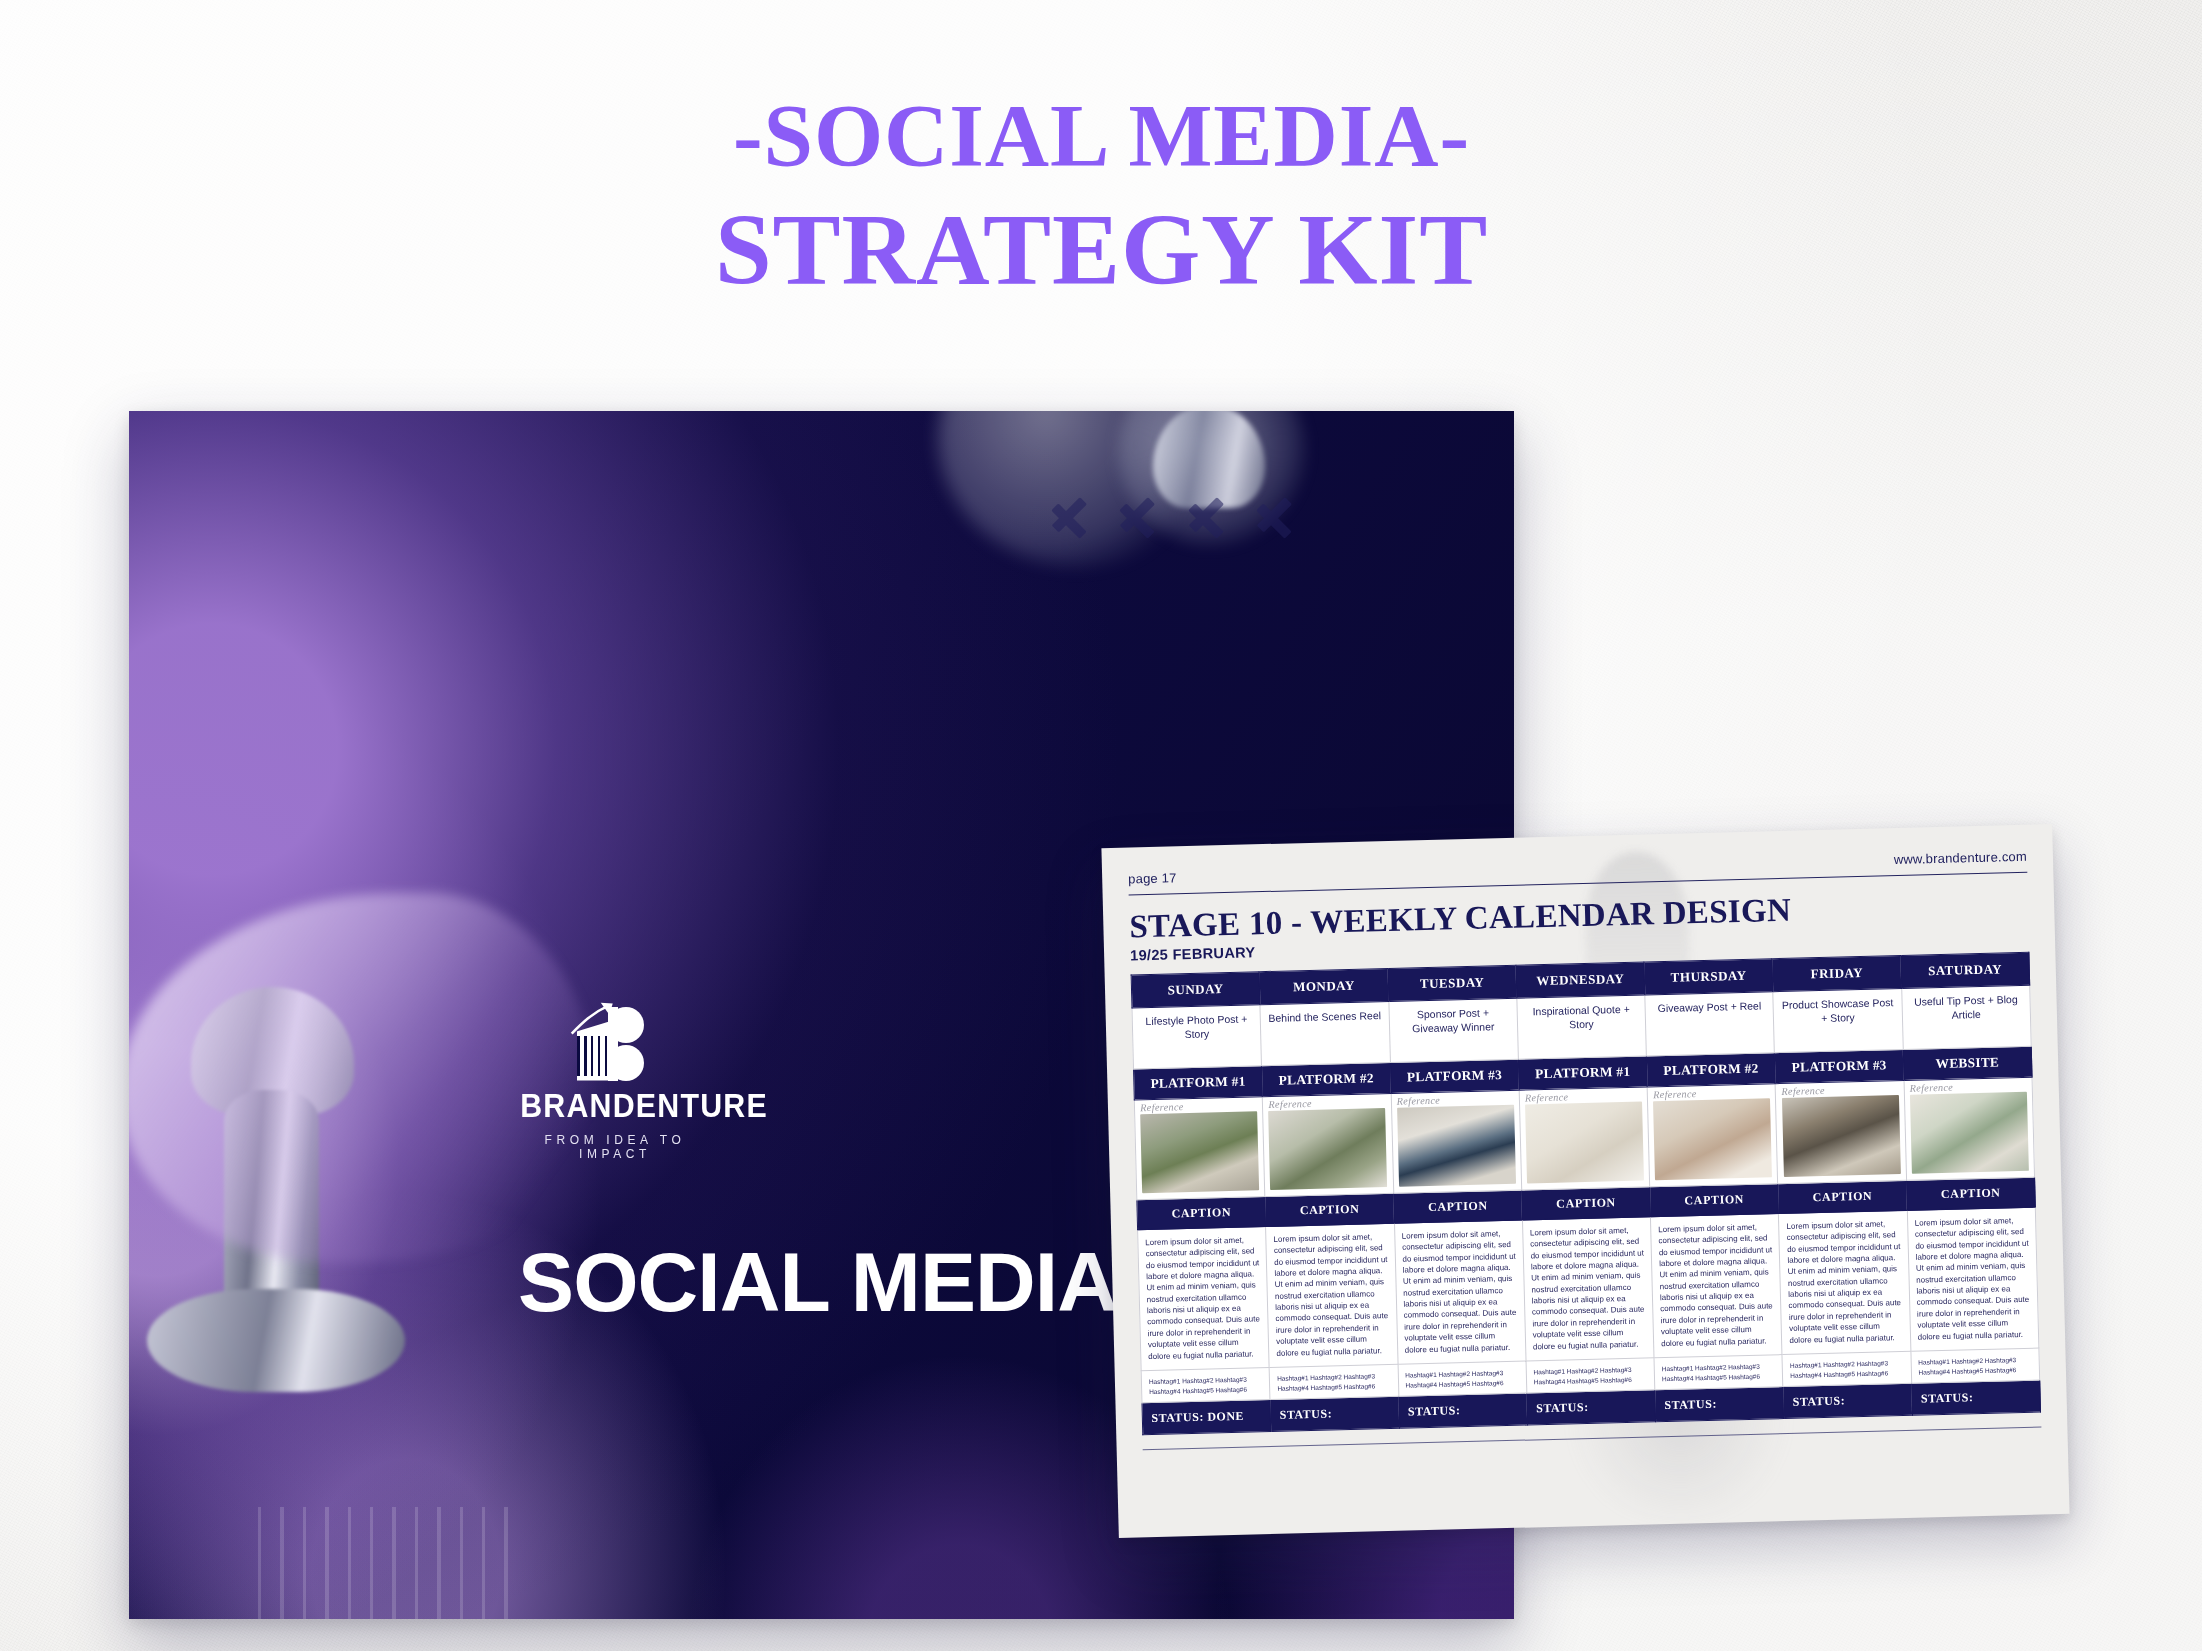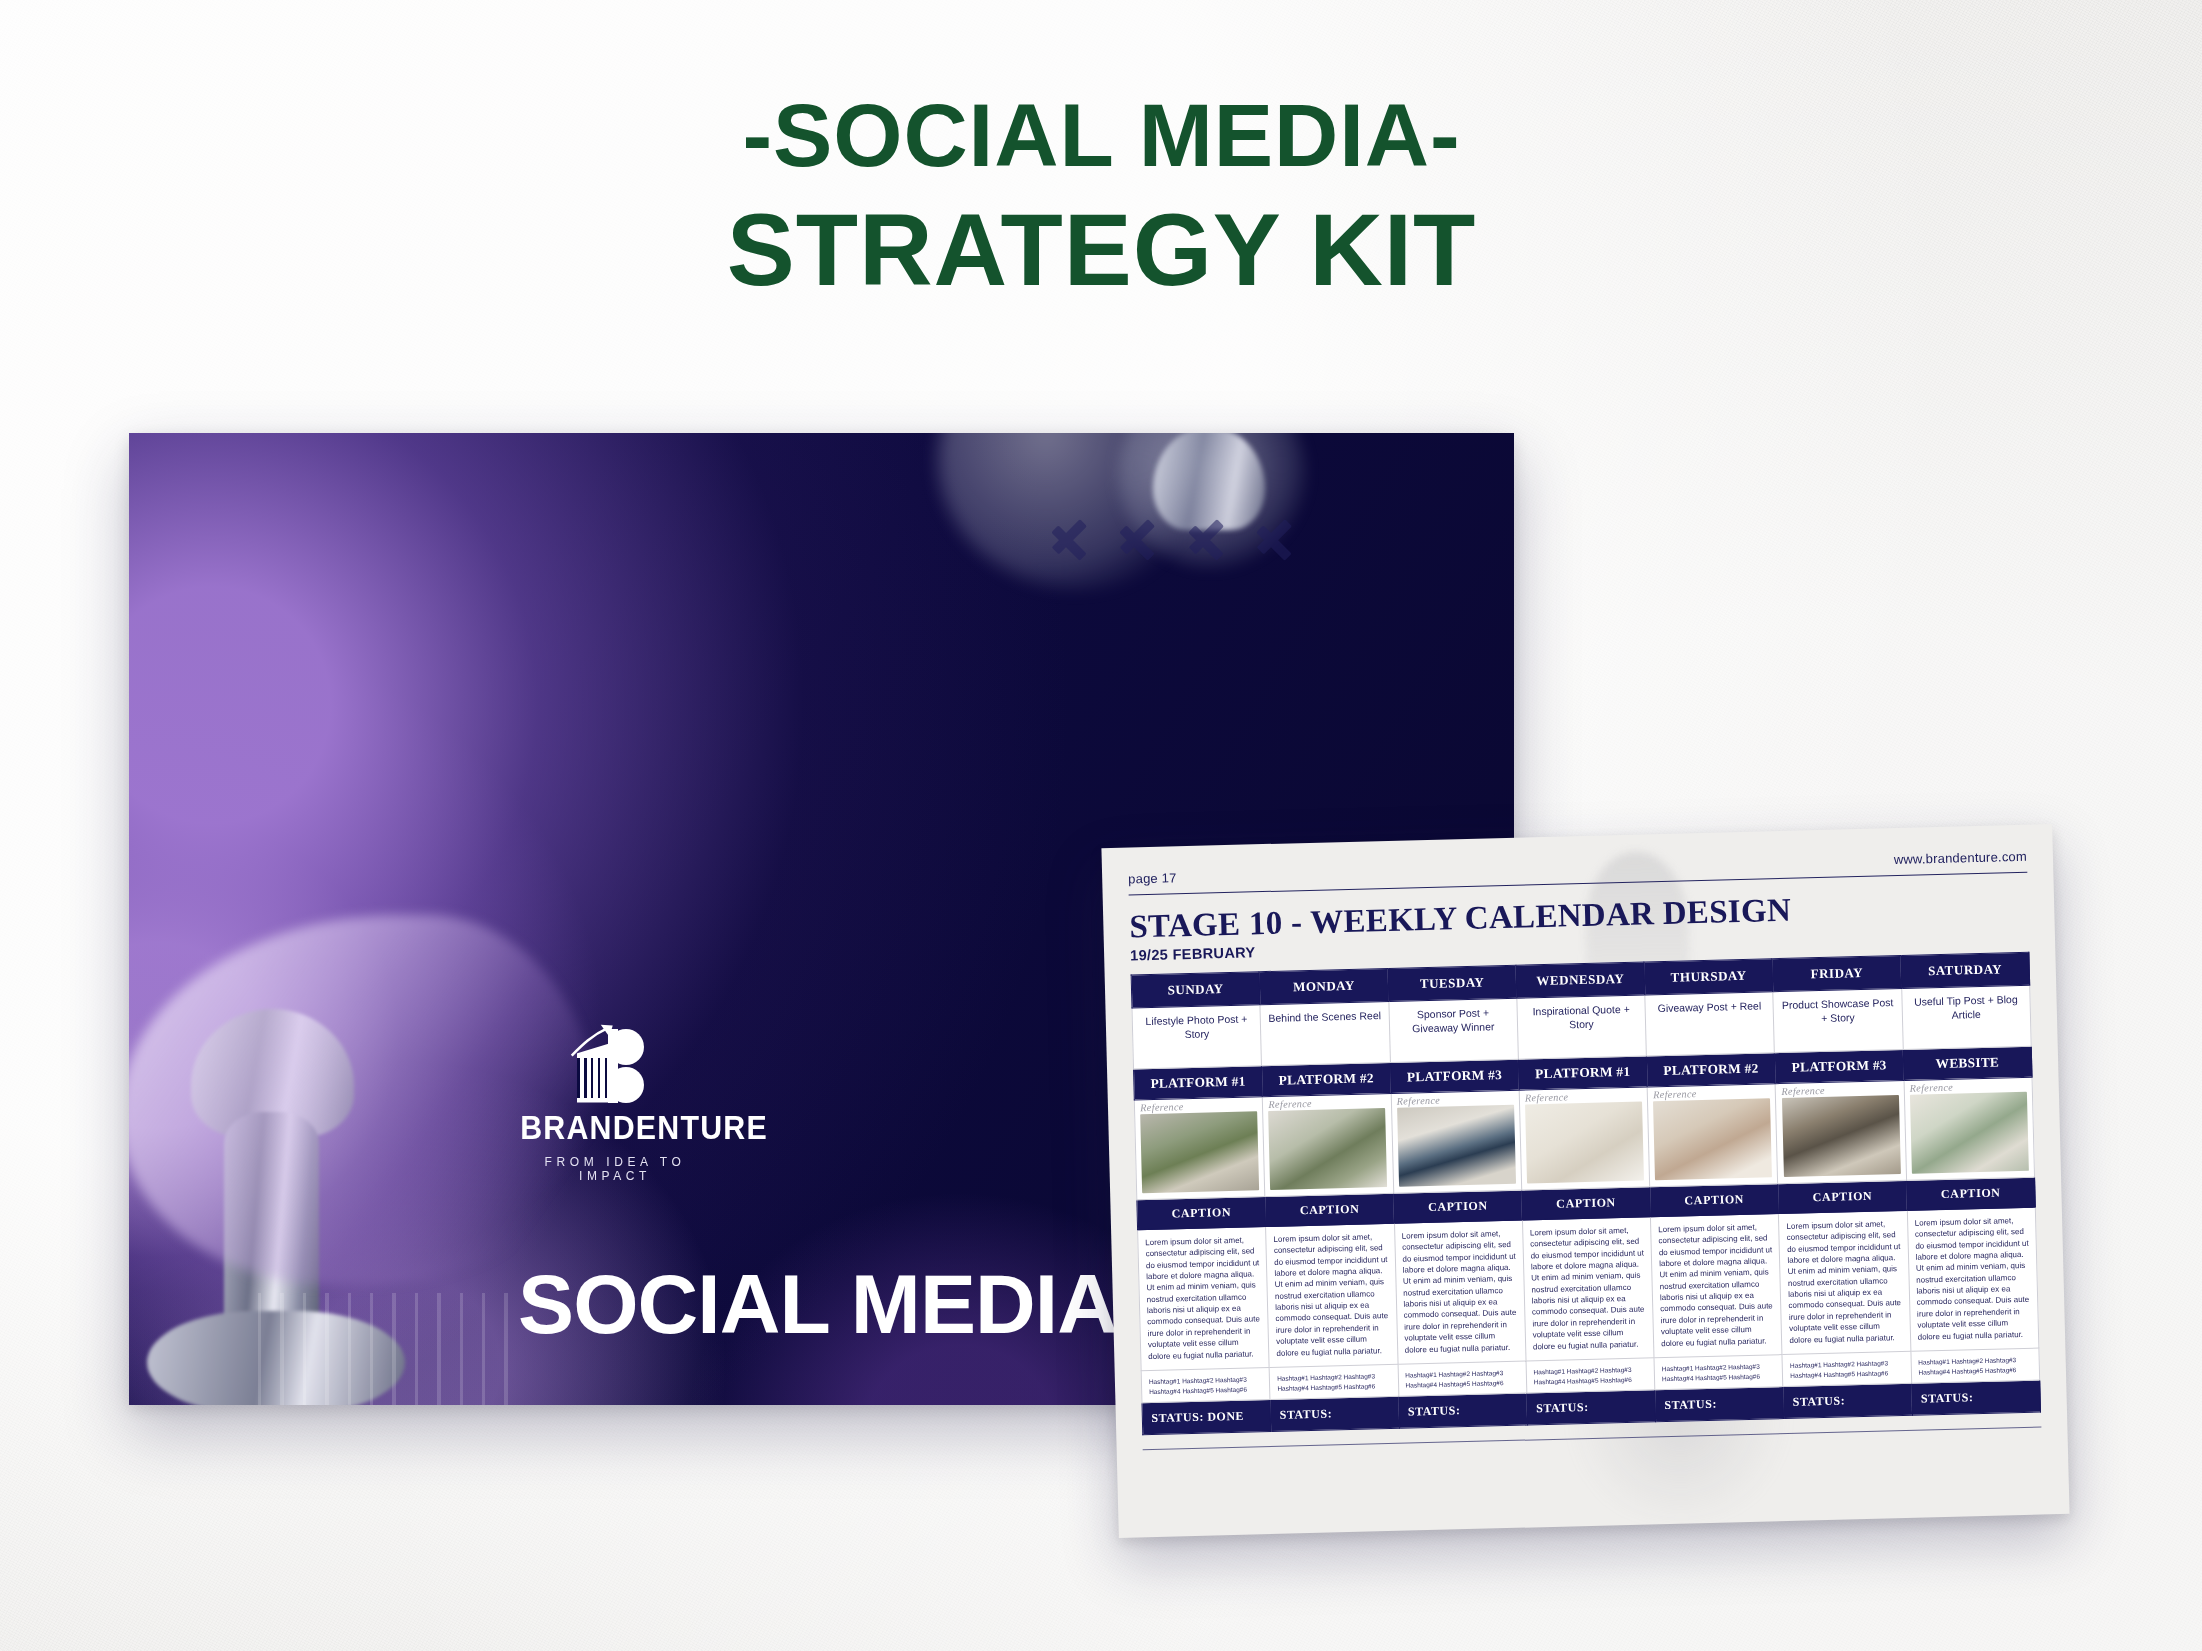--- a/index.html
+++ b/index.html
@@ -17,41 +17,40 @@
       radial-gradient(circle at 82% 78%, rgba(255,255,255,.6) 0 30%, rgba(0,0,0,0) 65%),
       repeating-linear-gradient(27deg, rgba(0,0,0,.022) 0 0.9px, rgba(255,255,255,0) 0.9px 2.6px),
       repeating-linear-gradient(117deg, rgba(0,0,0,.018) 0 0.9px, rgba(255,255,255,0) 0.9px 3.4px),
       linear-gradient(145deg,#f7f6f5 0%,#eeedeb 55%,#e9e8e6 100%);
   }
 
   
   .page-title{
     position:absolute;left:0;right:0;top:93px;
     text-align:center;
-    font-family:Liberation Sans, sans-serif;
-    color:#14532d;
+    font-family:Liberation Serif, serif;
+    color:#8b5cf6;
     z-index:5;
   }
   .page-title .l1{
     display:block;font-size:89px;line-height:.96;font-weight:700;
     letter-spacing:0.9px;
   }
   .page-title .l2{
     display:block;font-size:102px;line-height:1.0;font-weight:700;
     letter-spacing:0.9px;margin-top:21px;
   }
 
   
   .slide{
-    position:absolute;left:129px;top:411px;width:1385px;height:972px;
+    position:absolute;left:129px;top:411px;width:1385px;height:1208px;
     overflow:hidden;
     background:#0c4a6e;
     box-shadow:0 26px 60px rgba(40,35,80,.28), 0 5.2px 15.5px rgba(0,0,0,.12);
     z-index:10;
-    margin-top:22px;
   }
   .slide-bg{
     position:absolute;inset:0;
     background:
       radial-gradient(circle at 6% 28%, rgba(160,120,210,.95) 0 8%, rgba(130,90,190,.55) 22%, rgba(60,35,110,.18) 40%, rgba(0,0,0,0) 58%),
       radial-gradient(ellipse 46% 60% at 2% 62%, rgba(205,170,235,.9) 0 16%, rgba(150,105,205,.45) 38%, rgba(0,0,0,0) 70%),
       radial-gradient(ellipse 34% 46% at 20% 96%, rgba(190,150,230,.55) 0 20%, rgba(0,0,0,0) 68%),
       radial-gradient(ellipse 28% 34% at 60% 102%, rgba(120,70,180,.40) 0 24%, rgba(0,0,0,0) 70%),
       radial-gradient(ellipse 30% 40% at 100% 100%, rgba(96,52,160,.55) 0 18%, rgba(0,0,0,0) 72%),
       linear-gradient(120deg,#17114f 0%,#0d0a3e 42%,#09072f 100%);

